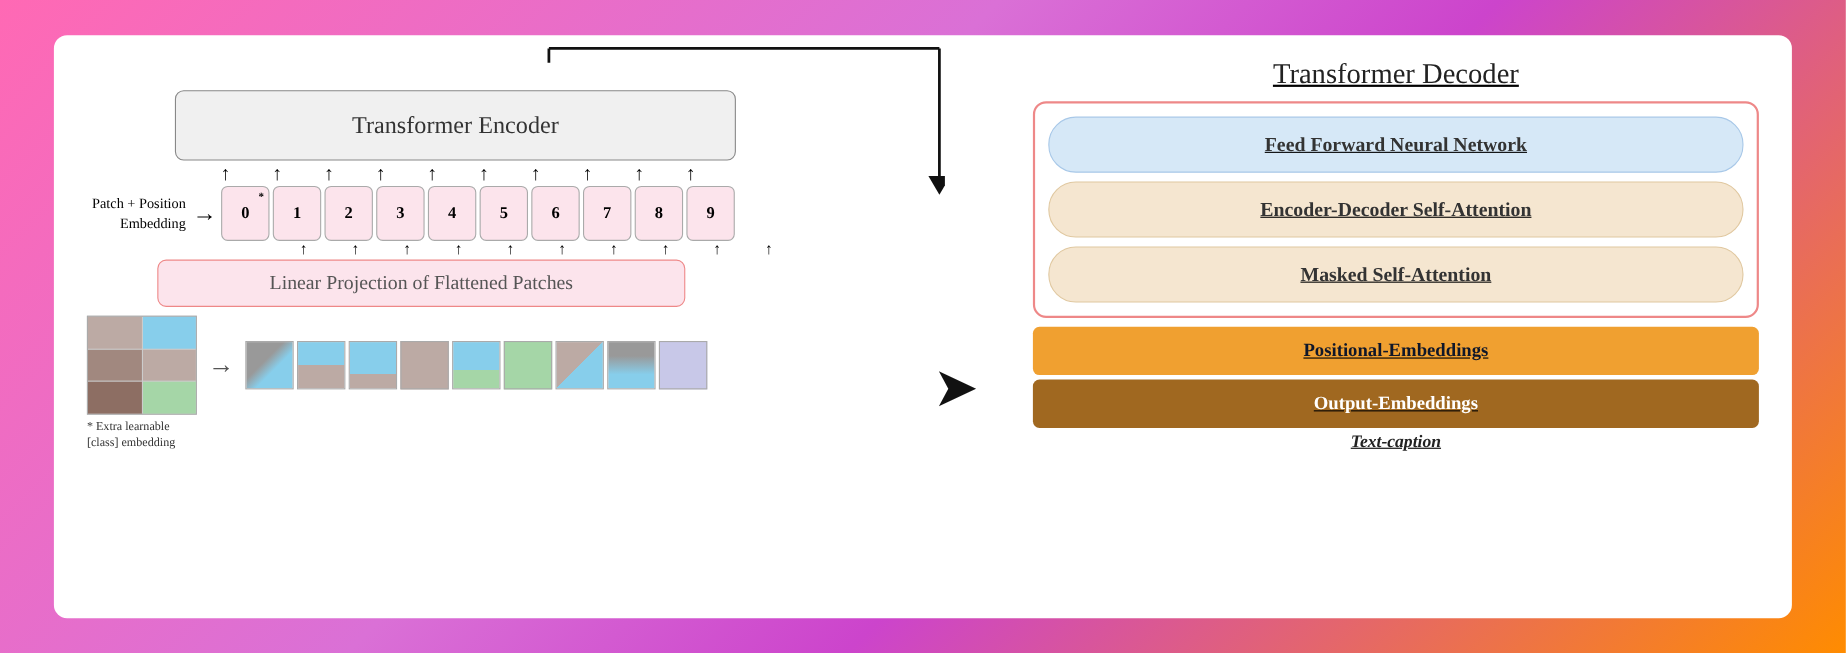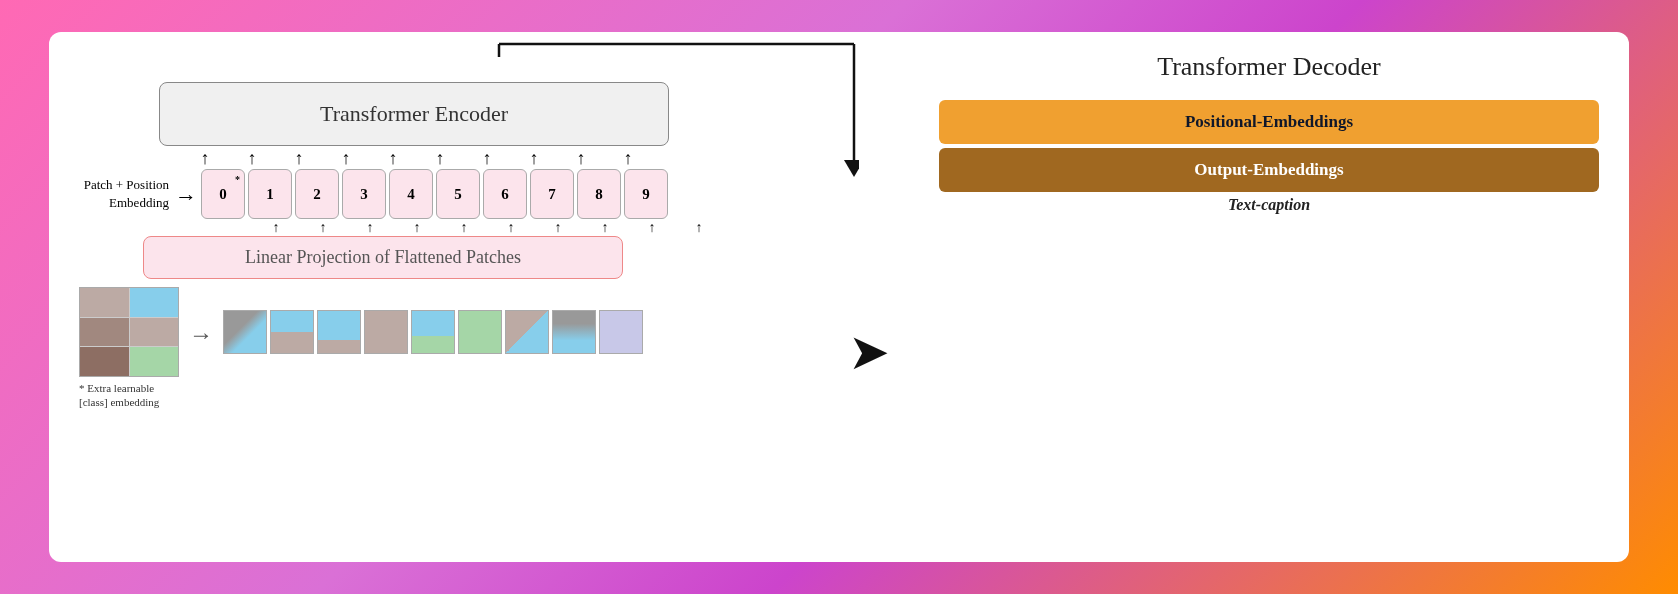--- a/index.html
+++ b/index.html
@@ -232,20 +232,21 @@
       display: flex;
       align-items: center;
       justify-content: center;
       padding-top: 80px;
     }
 
     .right-content {
       flex: 1;
       display: flex;
       flex-direction: column;
+      text-decoration: underline;
     }
   </style>
 </head>
 <body>
 
 <div class="main-container">
   <div class="white-card">
 
     <div class="left-content">
 
@@ -361,20 +362,31 @@
     </div>
 
     <div class="middle-arrow">
       <div style="font-size:50px; color:#111; margin-top:30px;">➤</div>
     </div>
 
     <div class="right-content">
       <div class="decoder-title">
         <span>Transformer Decoder</span>
       </div>
+      <div class="decoder-box">
+        <div class="decoder-layer layer-ffn">
+          <span>Feed Forward Neural Network</span>
+        </div>
+        <div class="decoder-layer layer-enc-dec">
+          <span>Encoder-Decoder Self-Attention</span>
+        </div>
+        <div class="decoder-layer layer-masked">
+          <span>Masked Self-Attention</span>
+        </div>
+      </div>
       <div class="positional-embed">
         <span>Positional-Embeddings</span>
       </div>
       <div class="output-embed">
         <span>Output-Embeddings</span>
       </div>
       <div class="text-caption">
         <span>Text-caption</span>
       </div>
     </div>

